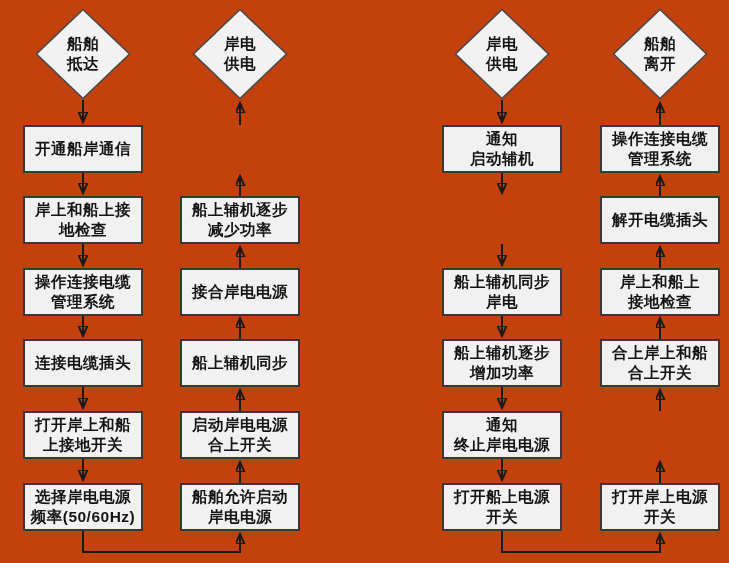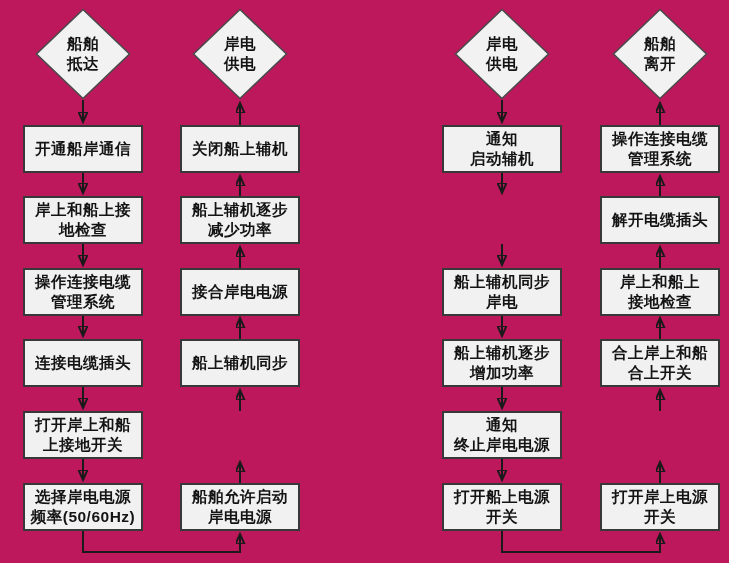--- a/index.html
+++ b/index.html
@@ -5,21 +5,21 @@
   html, body {
     margin: 0;
     padding: 0;
     background: #ffffff;
     font-family: "Liberation Sans", "DejaVu Sans", sans-serif;
   }
   .canvas {
     position: relative;
     width: 729px;
     height: 563px;
-    background: #be185d;
+    background: #c2410c;
     overflow: hidden;
   }
   .connectors {
     position: absolute;
     left: 0;
     top: 0;
     width: 729px;
     height: 563px;
   }
   .connectors path {
@@ -144,25 +144,26 @@
   <div class="box" style="left:23px;top:483px">选择岸电电源
 频率(50/60Hz)</div>
 
   <div class="diamond" style="left:192px">
     <svg viewBox="0 0 96 92" preserveAspectRatio="none">
       <polygon points="48,1.5 94.5,46 48,90.5 1.5,46"></polygon>
     </svg>
     <div class="dlabel">岸电
 供电</div>
   </div>
-  <div class="box" style="left:180px;top:125px">关闭船上辅机</div>
   <div class="box" style="left:180px;top:196px">船上辅机逐步
 减少功率</div>
   <div class="box" style="left:180px;top:268px">接合岸电电源</div>
   <div class="box" style="left:180px;top:339px">船上辅机同步</div>
+  <div class="box" style="left:180px;top:411px">启动岸电电源
+合上开关</div>
   <div class="box" style="left:180px;top:483px">船舶允许启动
 岸电电源</div>
 
   <div class="diamond" style="left:454px">
     <svg viewBox="0 0 96 92" preserveAspectRatio="none">
       <polygon points="48,1.5 94.5,46 48,90.5 1.5,46"></polygon>
     </svg>
     <div class="dlabel">岸电
 供电</div>
   </div>

